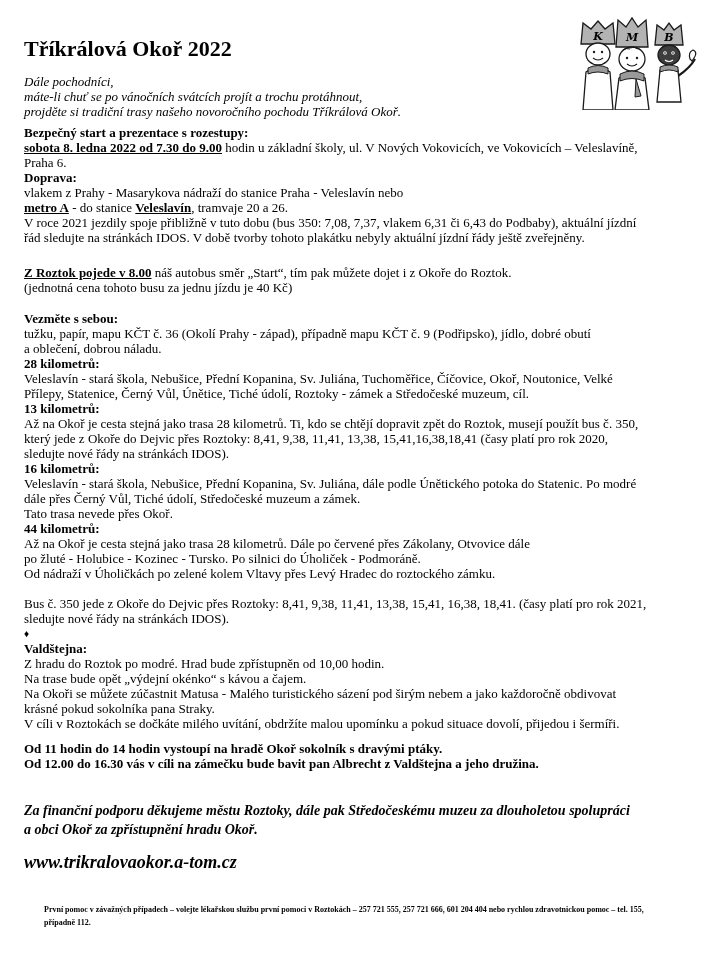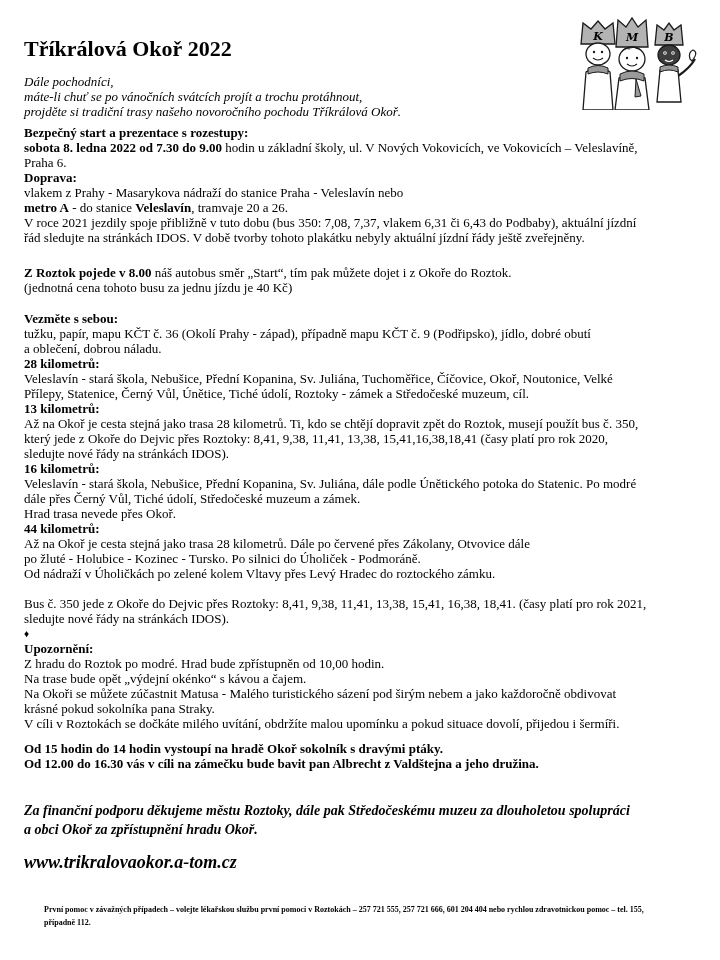--- a/index.html
+++ b/index.html
@@ -20,21 +20,21 @@
   .title {
     font-size: 22px;
     line-height: 26px;
     font-weight: 700;
   }
   .intro {
     margin-top: 12px;
     font-style: italic;
   }
   .h { font-weight: 700; }
-  .b { font-weight: 700; }
+  .b { font-weight: 700; text-decoration: underline; }
   .sp20 { height: 20px; }
   .sp16 { height: 16px; }
   .sp15 { height: 15px; }
   .sp10 { height: 10px; }
   .sp30 { height: 30px; }
   .sp14 { height: 14px; }
   .sp32 { height: 32px; }
   .h1sp { margin-top: 6px; }
   .diamond { font-size: 10px; line-height: 15px; }
   .goal { font-weight: 700; }
@@ -152,42 +152,42 @@
   <div>Přílepy, Statenice, Černý Vůl, Únětice, Tiché údolí, Roztoky - zámek a Středočeské muzeum, cíl.</div>
 
   <div class="h">13 kilometrů:</div>
   <div>Až na Okoř je cesta stejná jako trasa 28 kilometrů. Ti, kdo se chtějí dopravit zpět do Roztok, musejí použít bus č. 350,</div>
   <div>který jede z Okoře do Dejvic přes Roztoky: 8,41, 9,38, 11,41, 13,38, 15,41,16,38,18,41 (časy platí pro rok 2020,</div>
   <div>sledujte nové řády na stránkách IDOS).</div>
 
   <div class="h">16 kilometrů:</div>
   <div>Veleslavín - stará škola, Nebušice, Přední Kopanina, Sv. Juliána, dále podle Únětického potoka do Statenic. Po modré</div>
   <div>dále přes Černý Vůl, Tiché údolí, Středočeské muzeum a zámek.</div>
-  <div>Hrad trasa nevede přes Okoř.</div>
+  <div>Tato trasa nevede přes Okoř.</div>
 
   <div class="h">44 kilometrů:</div>
   <div>Až na Okoř je cesta stejná jako trasa 28 kilometrů. Dále po červené přes Zákolany, Otvovice dále</div>
   <div>po žluté - Holubice - Kozinec - Tursko. Po silnici do Úholiček - Podmoráně.</div>
   <div>Od nádraží v Úholičkách po zelené kolem Vltavy přes Levý Hradec do roztockého zámku.</div>
 
   <div class="sp15"></div>
   <div>Bus č. 350 jede z Okoře do Dejvic přes Roztoky: 8,41, 9,38, 11,41, 13,38, 15,41, 16,38, 18,41. (časy platí pro rok 2021,</div>
   <div>sledujte nové řády na stránkách IDOS).</div>
 
   <div class="diamond">♦</div>
 
-  <div class="h">Upozornění:</div>
+  <div class="h">Valdštejna:</div>
   <div>Z hradu do Roztok po modré. Hrad bude zpřístupněn od 10,00 hodin.</div>
   <div>Na trase bude opět „výdejní okénko“ s kávou a čajem.</div>
   <div>Na Okoři se můžete zúčastnit Matusa - Malého turistického sázení pod širým nebem a jako každoročně obdivovat</div>
   <div>krásné pokud sokolníka pana Straky.</div>
   <div>V cíli v Roztokách se dočkáte milého uvítání, obdržíte malou upomínku a pokud situace dovolí, přijedou i šermíři.</div>
 
   <div class="sp10"></div>
-  <div class="program-line">Od 15 hodin do 14 hodin vystoupí na hradě Okoř sokolník s dravými ptáky.</div>
+  <div class="program-line">Od 11 hodin do 14 hodin vystoupí na hradě Okoř sokolník s dravými ptáky.</div>
   <div class="program-line">Od 12.00 do 16.30 vás v cíli na zámečku bude bavit pan Albrecht z Valdštejna a jeho družina.</div>
 
   <div class="sp30"></div>
   <div class="thanks">
     <div>Za finanční podporu děkujeme městu Roztoky, dále pak Středočeskému muzeu za dlouholetou spolupráci</div>
     <div>a obci Okoř za zpřístupnění hradu Okoř.</div>
   </div>
 
   <div class="sp14"></div>
   <div class="website">www.trikralovaokor.a-tom.cz</div>

